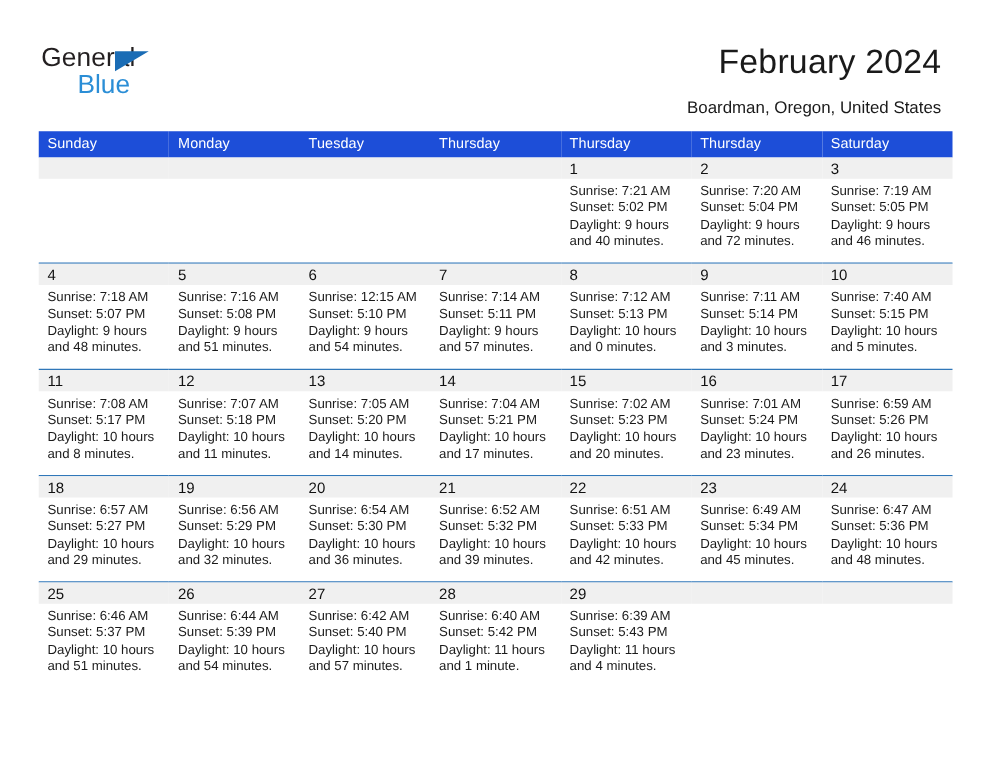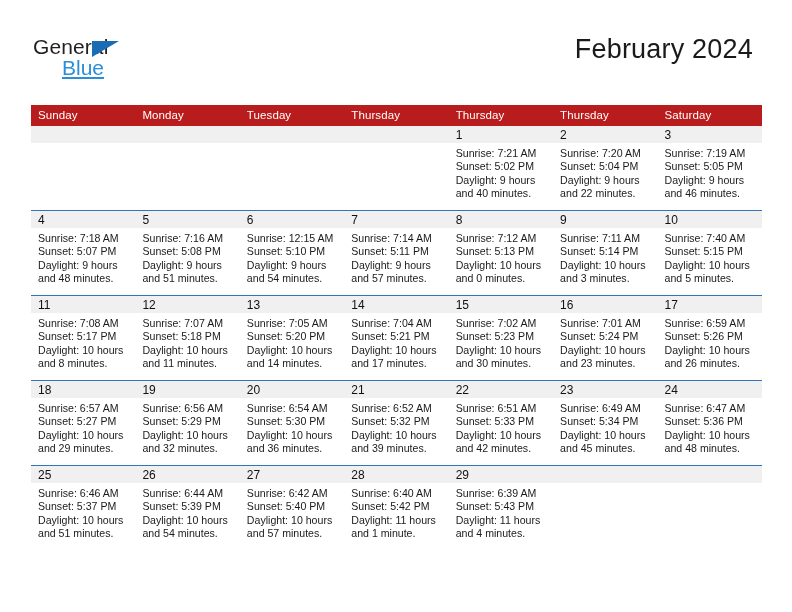--- a/index.html
+++ b/index.html
@@ -57,21 +57,20 @@
     border-right: 27px solid transparent;
   }
   .logo-blue {
     position: absolute;
     left: 29px;
     top: 21px;
     font-size: 21px;
     color: #2b8ed6;
     line-height: 22px;
     white-space: nowrap;
-    text-decoration: underline;
   }
 
   .title {
     position: absolute;
     right: 39px;
     top: 34px;
     font-size: 27px;
     color: #1a1a1a;
     text-align: right;
     white-space: nowrap;
@@ -94,21 +93,21 @@
     position: absolute;
     left: 31px;
     top: 105px;
     width: 731px;
     border-collapse: collapse;
     table-layout: fixed;
   }
   .calendar col { width: 104.43px; }
 
   .dow-row th {
-    background: #b91c1c;
+    background: #1d4ed8;
     color: #ffffff;
     font-size: 11.5px;
     font-weight: normal;
     text-align: left;
     padding: 4px 0 5px 7px;
     height: 11px;
     letter-spacing: 0.1px;
   }
 
   .week-row > td {
@@ -154,20 +153,21 @@
 
   <div class="header">
 
     <div class="logo">
       <div class="logo-general">General</div>
       <div class="logo-triangle"></div>
       <div class="logo-blue">Blue</div>
     </div>
 
     <div class="title">February 2024</div>
+    <div class="subtitle">Boardman, Oregon, United States</div>
   </div>
 
   <table class="calendar">
     <colgroup>
       <col>
         <col>
         <col>
         <col>
         <col>
         <col>
@@ -241,21 +241,21 @@
               </div>
             </div>
           </td>
           <td>
             <div class="cell">
               <div class="daynum-strip">2</div>
               <div class="cell-body">
                 <div>Sunrise: 7:20 AM</div>
                 <div>Sunset: 5:04 PM</div>
                 <div>Daylight: 9 hours</div>
-                <div>and 22 minutes.</div>
+                <div>and 72 minutes.</div>
               </div>
             </div>
           </td>
           <td>
             <div class="cell">
               <div class="daynum-strip">3</div>
               <div class="cell-body">
                 <div>Sunrise: 7:19 AM</div>
                 <div>Sunset: 5:05 PM</div>
                 <div>Daylight: 9 hours</div>
@@ -388,21 +388,21 @@
               </div>
             </div>
           </td>
           <td>
             <div class="cell">
               <div class="daynum-strip">15</div>
               <div class="cell-body">
                 <div>Sunrise: 7:02 AM</div>
                 <div>Sunset: 5:23 PM</div>
                 <div>Daylight: 10 hours</div>
-                <div>and 30 minutes.</div>
+                <div>and 20 minutes.</div>
               </div>
             </div>
           </td>
           <td>
             <div class="cell">
               <div class="daynum-strip">16</div>
               <div class="cell-body">
                 <div>Sunrise: 7:01 AM</div>
                 <div>Sunset: 5:24 PM</div>
                 <div>Daylight: 10 hours</div>

